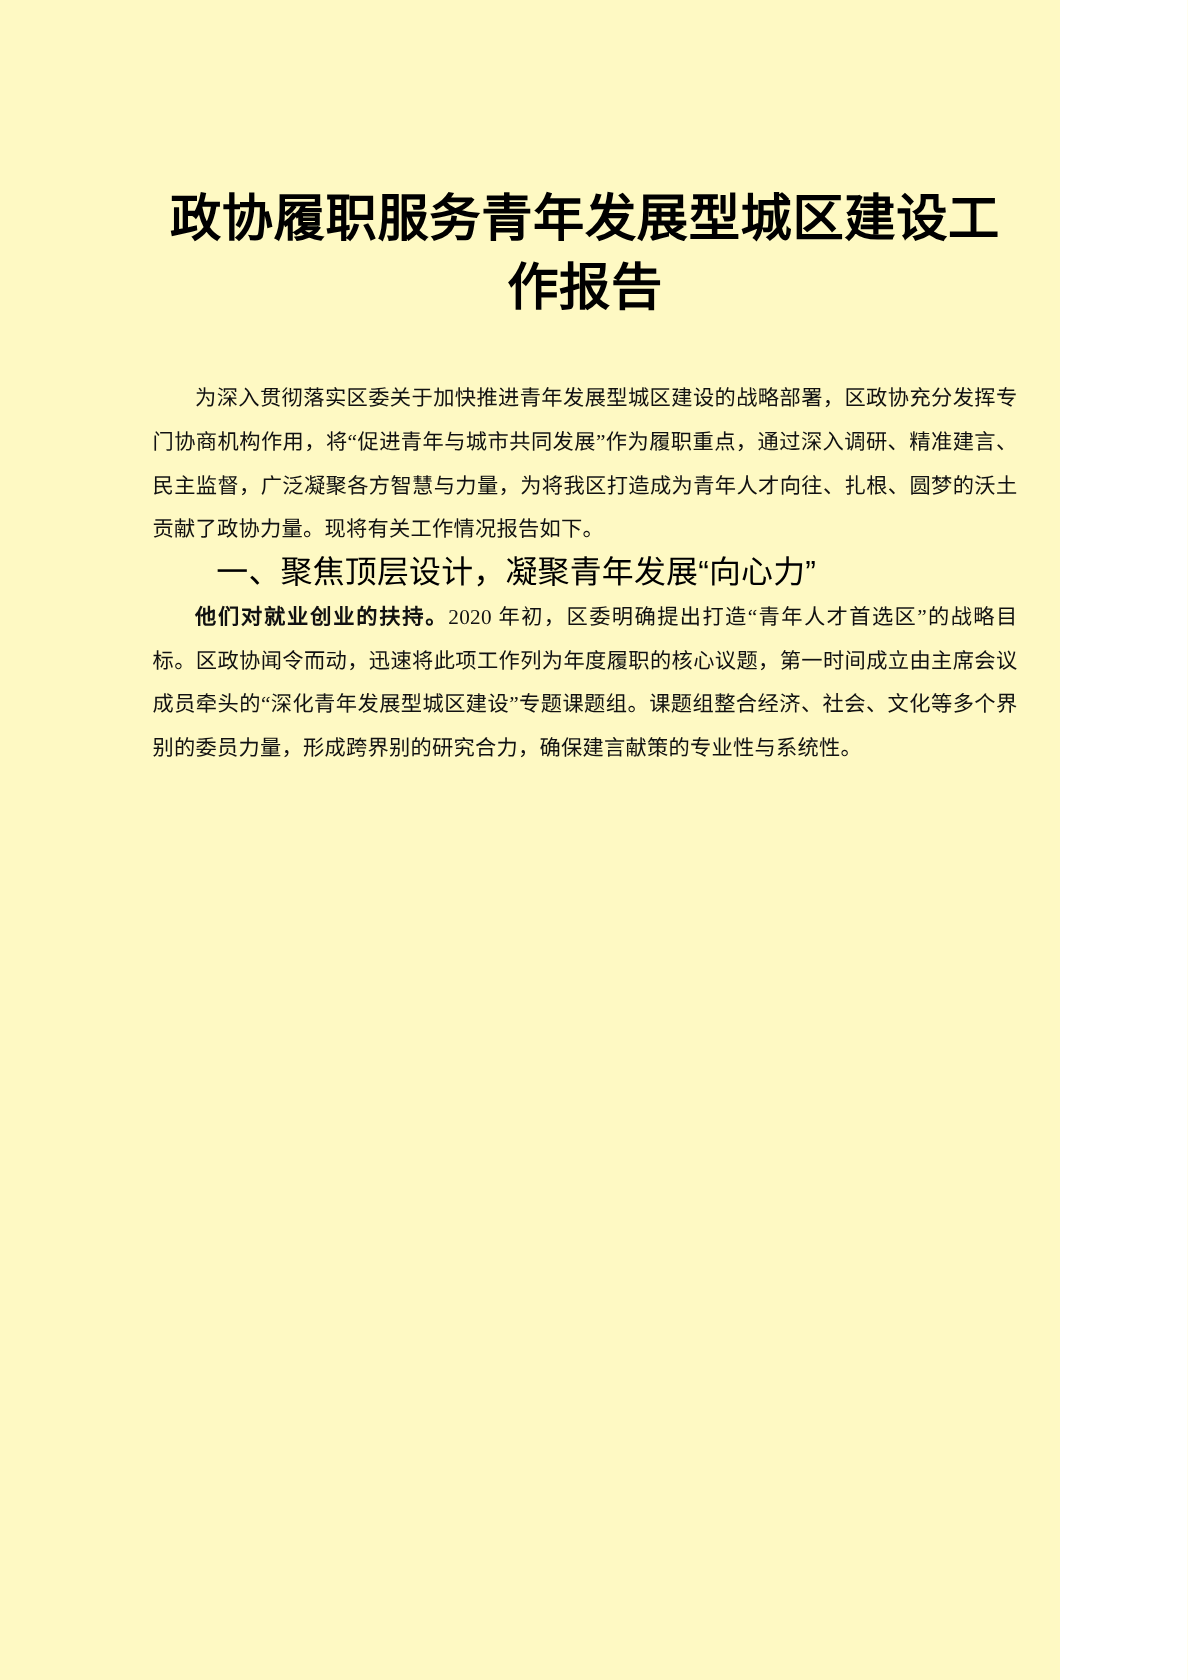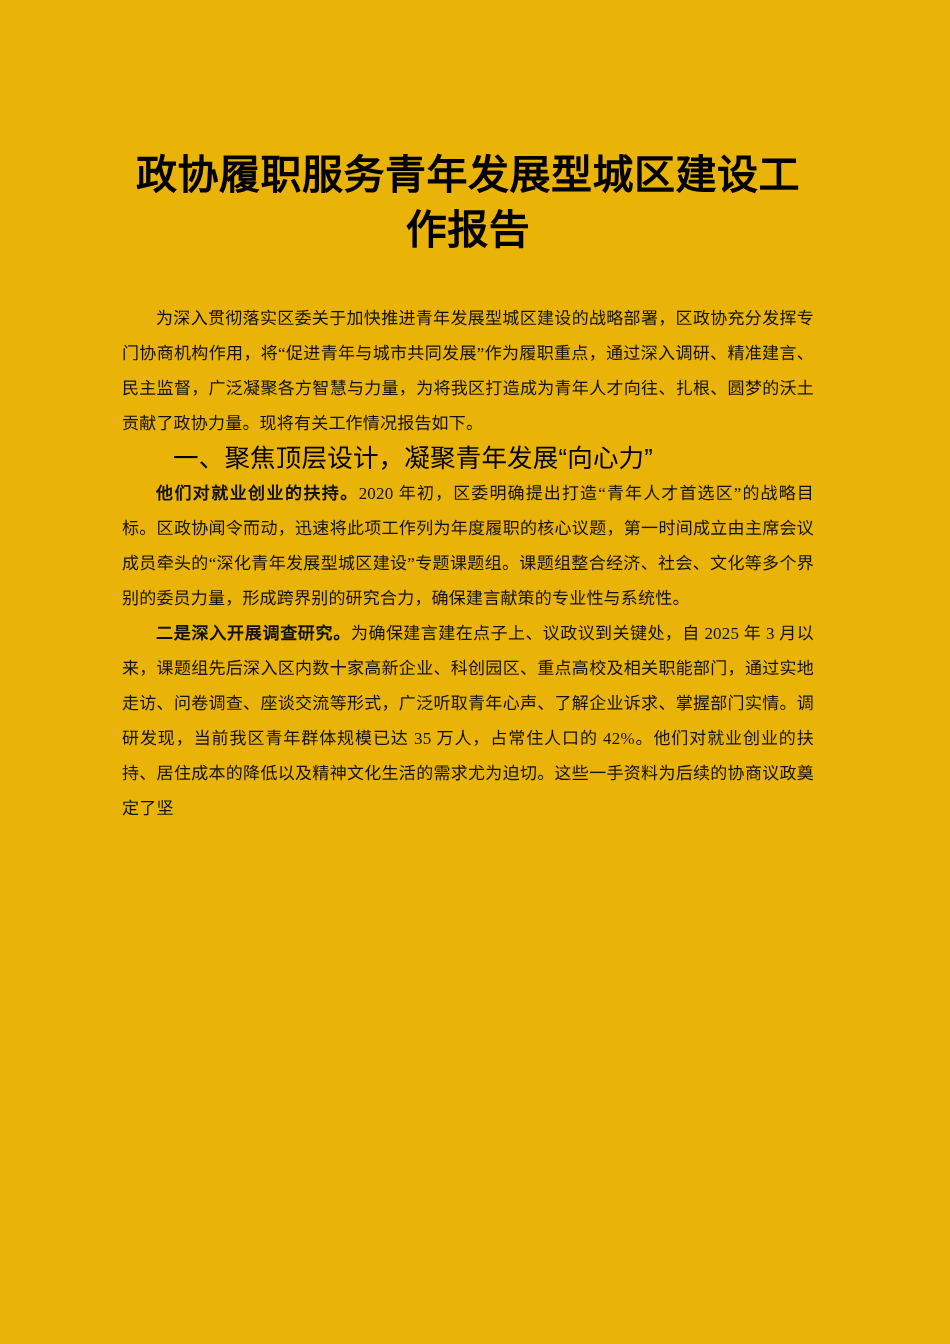--- a/index.html
+++ b/index.html
@@ -4,23 +4,23 @@
 <title>政协履职服务青年发展型城区建设工作报告</title>
 <style>
   html, body {
     margin: 0;
     padding: 0;
     background: #ffffff;
   }
 
   .page {
     position: relative;
-    width: 950px;
+    width: 848px;
     height: 1344px;
-    background: #eab308;
+    background: #fef9c3;
     overflow: hidden;
     box-sizing: border-box;
   }
 
   .content {
     position: absolute;
     left: 122px;
     top: 0;
     width: 692px;
   }
@@ -86,16 +86,15 @@
 
     <h1 class="doc-title">政协履职服务青年发展型城区建设工作报告</h1>
 
     <p class="para para-first">为深入贯彻落实区委关于加快推进青年发展型城区建设的战略部署，区政协充分发挥专门协商机构作用，将“促进青年与城市共同发展”作为履职重点，通过深入调研、精准建言、民主监督，广泛凝聚各方智慧与力量，为将我区打造成为青年人才向往、扎根、圆梦的沃土贡献了政协力量。现将有关工作情况报告如下。</p>
 
     <h2 class="heading-1">一、聚焦顶层设计，凝聚青年发展“向心力”</h2>
 
 
     <p class="para"><span class="lead-bold">他们对就业创业的扶持。</span><span>2020 年初，区委明确提出打造“青年人才首选区”的战略目标。区政协闻令而动，迅速将此项工作列为年度履职的核心议题，第一时间成立由主席会议成员牵头的“深化青年发展型城区建设”专题课题组。课题组整合经济、社会、文化等多个界别的委员力量，形成跨界别的研究合力，确保建言献策的专业性与系统性。</span></p>
 
-    <p class="para"><span class="lead-bold">二是深入开展调查研究。</span><span>为确保建言建在点子上、议政议到关键处，自 2025 年 3 月以来，课题组先后深入区内数十家高新企业、科创园区、重点高校及相关职能部门，通过实地走访、问卷调查、座谈交流等形式，广泛听取青年心声、了解企业诉求、掌握部门实情。调研发现，当前我区青年群体规模已达 35 万人，占常住人口的 42%。他们对就业创业的扶持、居住成本的降低以及精神文化生活的需求尤为迫切。这些一手资料为后续的协商议政奠定了坚</span></p>
 
   </div>
 </div>
 
 </body></html>

